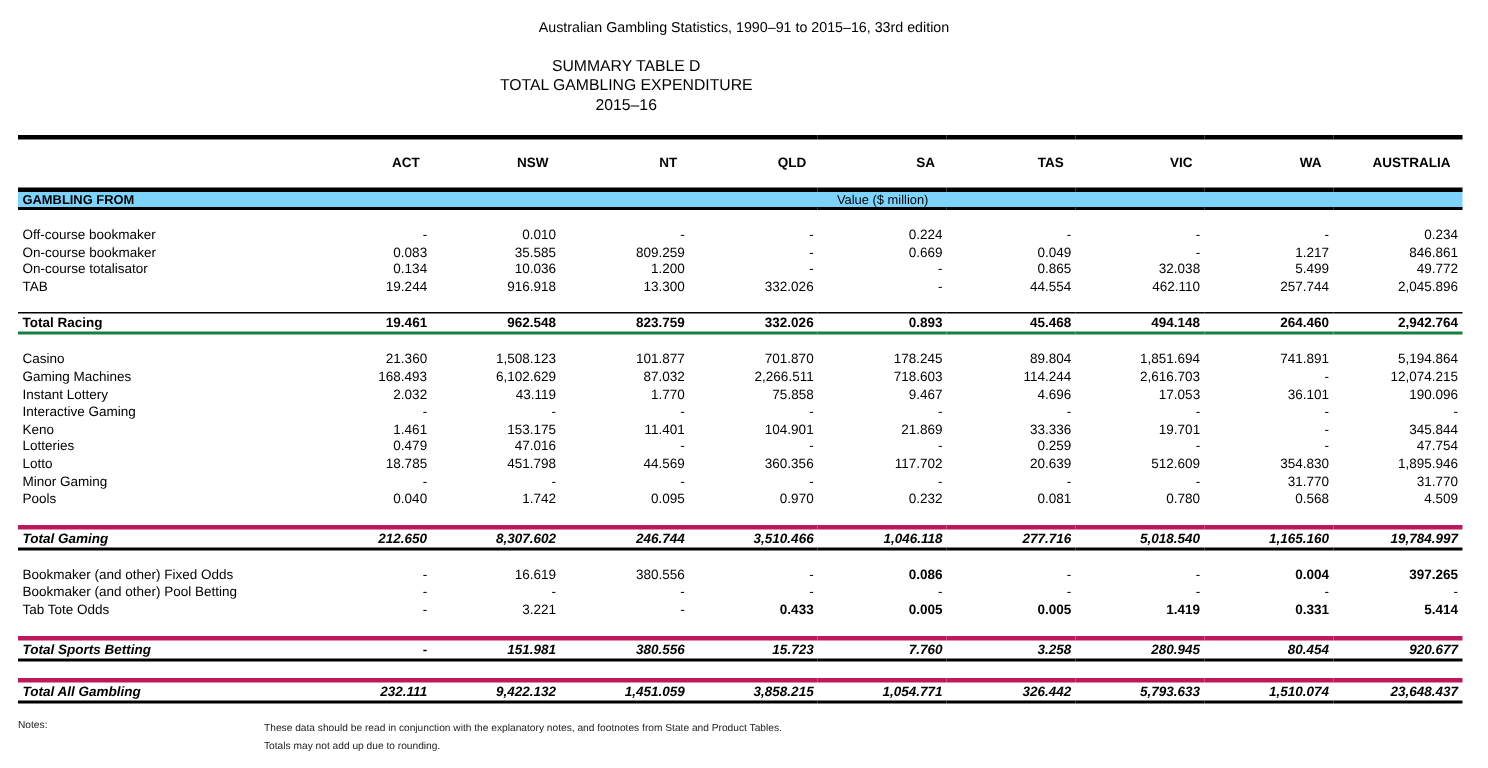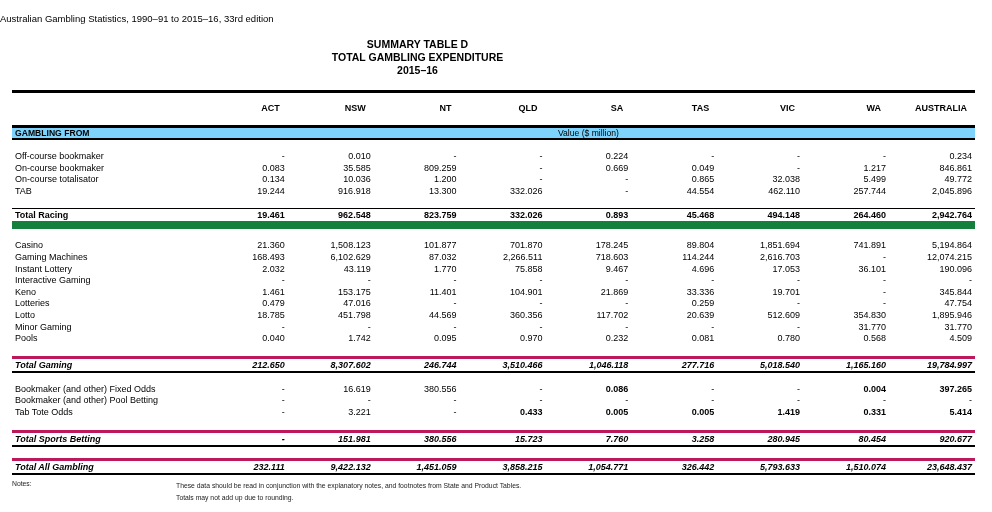--- a/index.html
+++ b/index.html
@@ -1,35 +1,35 @@
 <!DOCTYPE html>
 <html><head>
 <meta charset="utf-8">
 <style>
   html, body { margin: 0; padding: 0; background: #ffffff; }
   body { width: 992px; height: 512px; position: relative; overflow: hidden;
          font-family: "Liberation Sans", sans-serif; color: #000; }
-  .title-top { position: absolute; top: 13px; left: 0; width: 992px; text-align: left;
+  .title-top { position: absolute; top: 13px; left: 0; width: 992px; text-align: center;
                font-size: 9.5px; }
   .titles { position: absolute; top: 38px; left: 0; width: 835px; text-align: center;
-            font-size: 10.5px; font-weight: bold; line-height: 13px; }
+            font-size: 10.5px; font-weight: normal; line-height: 13px; }
   .tbl { position: absolute; left: 12px; top: 90px; width: 963px; border-collapse: collapse;
          font-size: 9px; }
   .tbl td, .tbl th { padding: 0 3px; height: 11.6px; line-height: 11.6px; white-space: nowrap; }
   .tbl td.num { text-align: right; }
   .tbl col.lab { width: 190px; }
   .tbl col.c { width: 86px; }
   .head-row th { font-weight: bold; text-align: right; font-size: 9px; height: 32px; padding-right: 8px; }
   .rule-top td, .rule-top th { border-top: 3px solid #000; }
   .band td { background: #7dd3fc; font-weight: bold; font-size: 8.6px; height: 10px; line-height: 10px;
              border-top: 3px solid #000; border-bottom: 2px solid #000; }
   .band td.unit { text-align: center; font-weight: normal; }
   .spacer td { height: 11px; }
   .total td { font-weight: bold; height: 12px; line-height: 12px; }
-  .total.thin td { border-top: 1px solid #000; border-bottom: 8px solid #15803d; }
+  .total.thin td { border-top: 1px solid #000; border-bottom: 2px solid #15803d; }
   .total.thick td { border-top: 3px solid #be185d; border-bottom: 2px solid #000; font-style: italic; }
   .bold { font-weight: bold; margin-top: 48px; }
   .notes { position: absolute; top: 480px; left: 12px; font-size: 6.8px; color: #222; }
   .notes-text { position: absolute; top: 480px; left: 176px; font-size: 6.8px; color: #222; line-height: 11.5px; }
 </style>
 </head>
 <body>
 
 <div class="title-top">Australian Gambling Statistics, 1990–91 to 2015–16, 33rd edition</div>
 <div class="titles">

